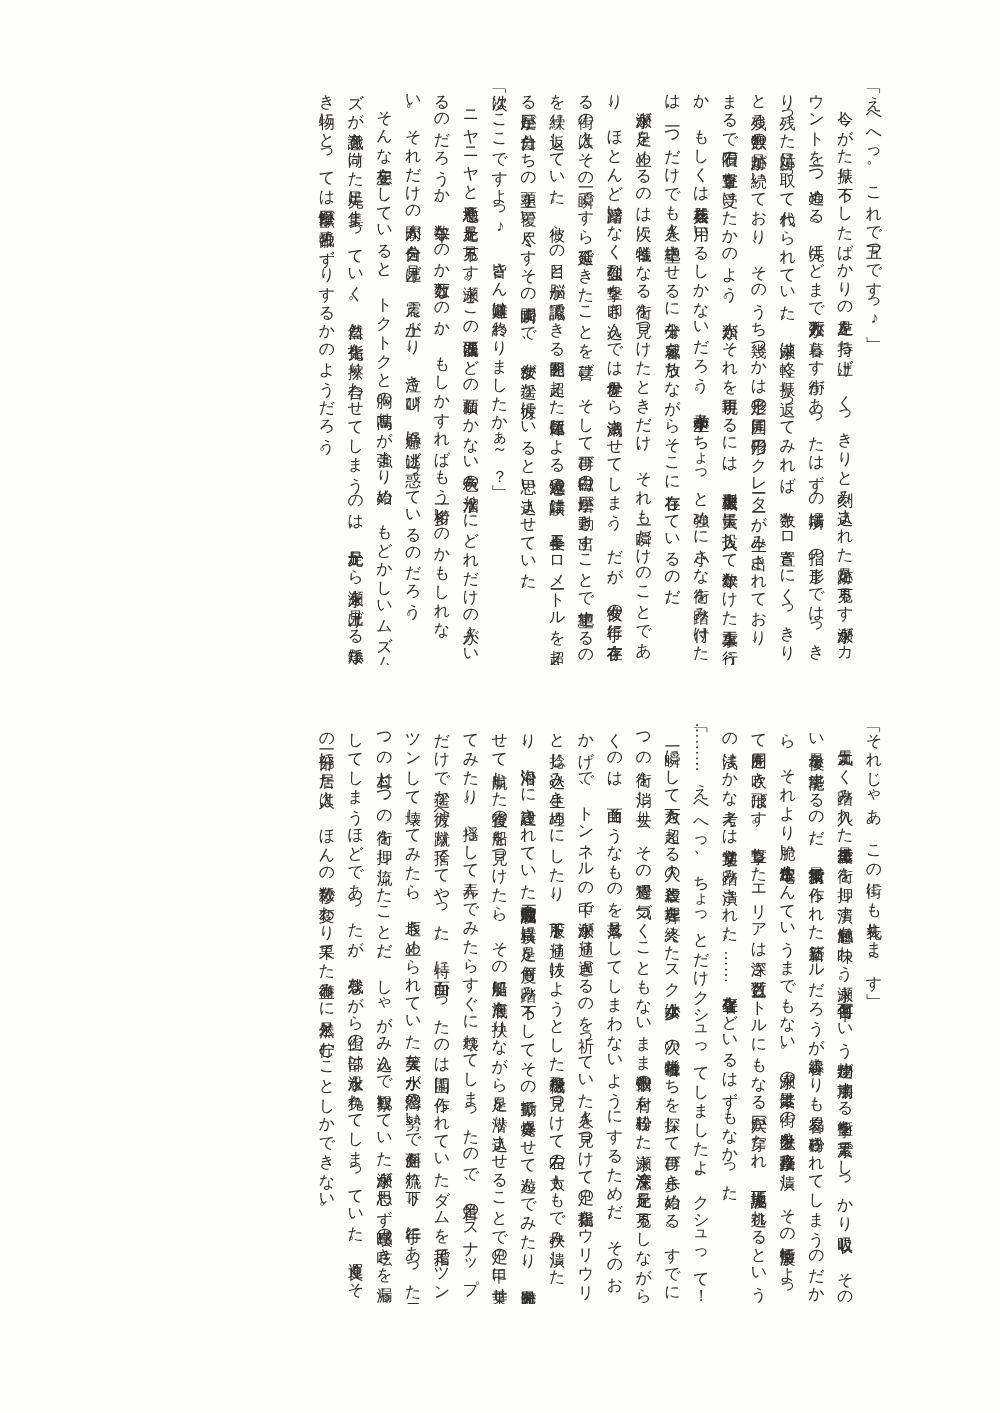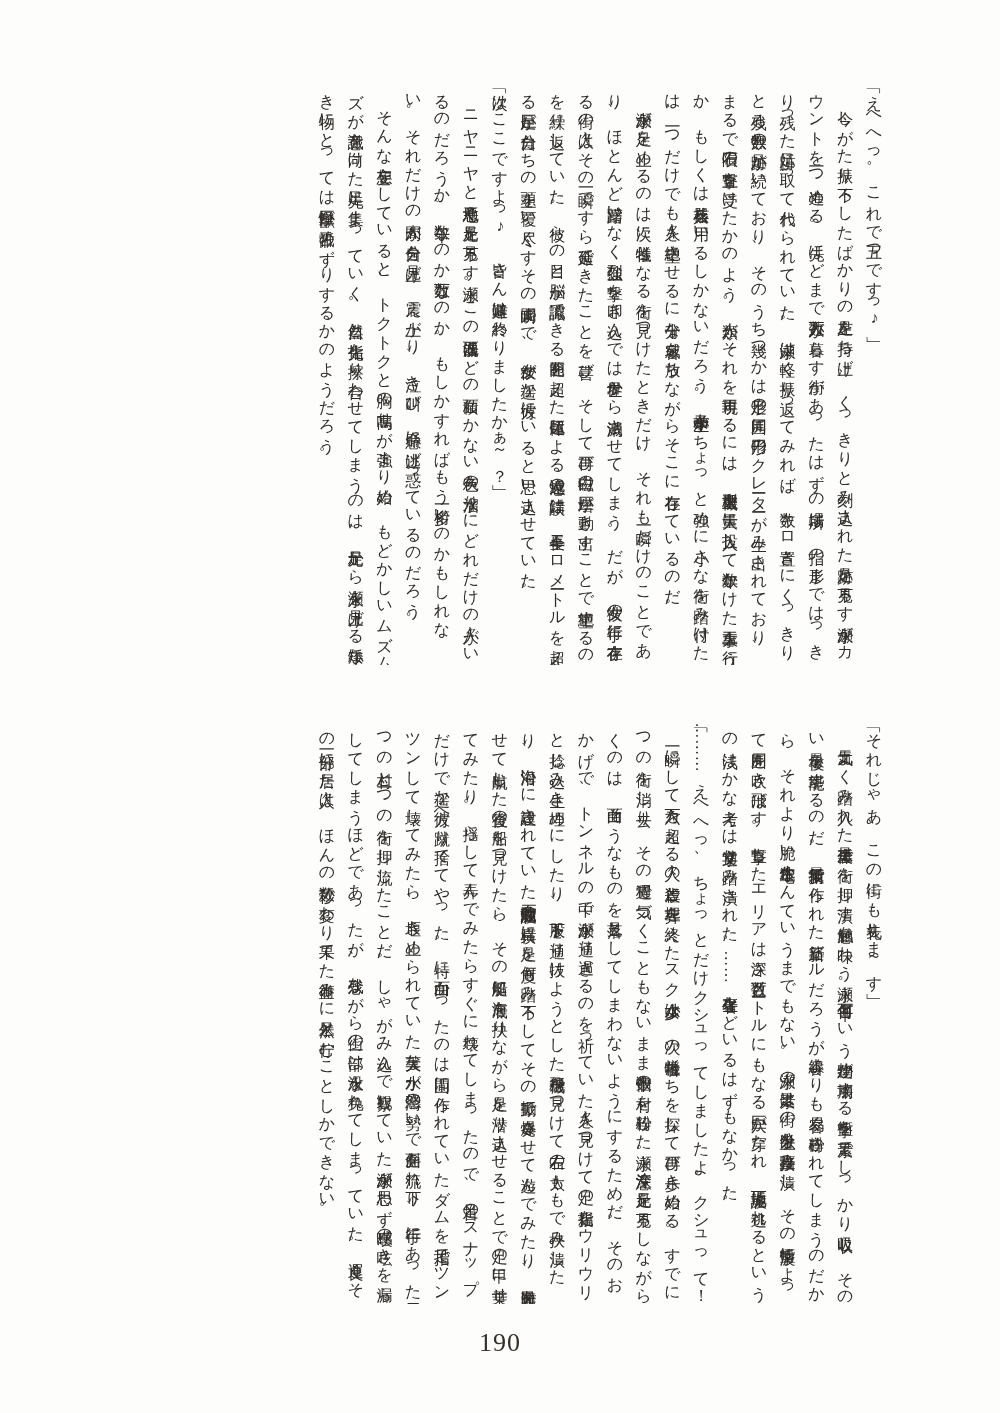--- a/index.html
+++ b/index.html
@@ -76,15 +76,14 @@
     <p class="narrative">そんな妄想をしていると、トクトクと胸の高鳴りが強まり始め、もどかしいムズムズが意識を向けた足先に集まっていく。自然と指先を擦り合わせてしまうのは、足元から瀬永を見上げる矮小な生き物にとっては巨怪獣が舌舐めずりするかのようだろう。</p>
   </section>
 
   <section class="vtext block-bottom">
     <p class="dialogue">「それじゃあ、この街にも失礼しま～す」</p>
     <p class="narrative">元気よく踏み入れた足裏全体で街を押し潰す感触を味わう瀬永。何百何千という建物が崩壊する衝撃を素足でしっかり吸収し、その儚い最後を堪能するのだ。最新技術で作られた新築ビルだろうが線香よりも容易く粉砕されてしまうのだから、それより脆い木造住宅なんていうまでもない。瀬永の素足は街の半分以上を直接踏み潰し、その衝撃波によって周囲を吹き飛ばす。直撃したエリアは深さ数百メートルにもなる巨穴が穿たれ、地下施設に逃れるという人間の浅はかな考えは文字通り踏み潰された。……生存者などいるはずもなかった。</p>
     <p class="dialogue">「………えへへっ、ちょっとだけクシュってしましたよ。クシュって！」</p>
     <p class="narrative">一瞬にして六万を超える人々の虐殺と埋葬を終えたスク水少女は、次の犠牲者たちを探して再び歩き始める。すでに六つの街を消し去り、その過程で気づくこともないまま十数個の村を粉砕した瀬永。注意深く足元を見下ろしながら歩くのは、面白そうなものを見落としてしまわないようにするためだ。そのおかげで、トンネルの中で瀬永が通り過ぎるのを祈っていた人々を見つけて足の親指をウリウリと捻じ込み生き埋めにしたり、股下を通り抜けようとした飛行機を見つけて左右の太ももで挟み潰したり、海沿いに建設されていた石油貯蔵施設の真横に足を何度も踏み下ろしてその振動で爆発させて遊んでみたり、避難民を乗せて出航した直後の船を見つけたら、その船艇に海底を抉りながら足を潜り込ませることで足の甲に乗せてみたり。揺らして弄んでみたらすぐに壊れてしまったので、足首のスナップだけで遥か彼方へ蹴り捨ててやった。特に面白かったのは山間に作られていたダムを足指でツンツンして壊してみたら、堰き止められていた莫大な水が怒濤の勢いで斜面を流れ下り、行手にあった二つの村と一つの街を押し流したことだ。しゃがみ込んで観察していた瀬永が思わず感嘆の呟きを漏らしてしまうほどであったが、残念ながら街の一部は水没を免れてしまっていた。運良くその一部分に居た人々は、ほんの数秒で変わり果てた街並みに呆然と佇むことしかできない。</p>
   </section>
 
-  <div class="page-number">190</div>
 
 </div>
 
 </body></html>

